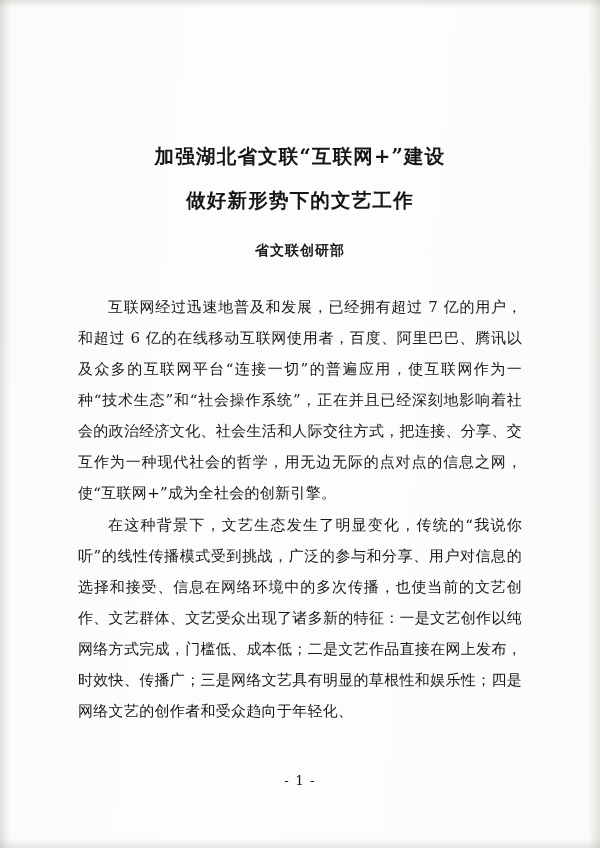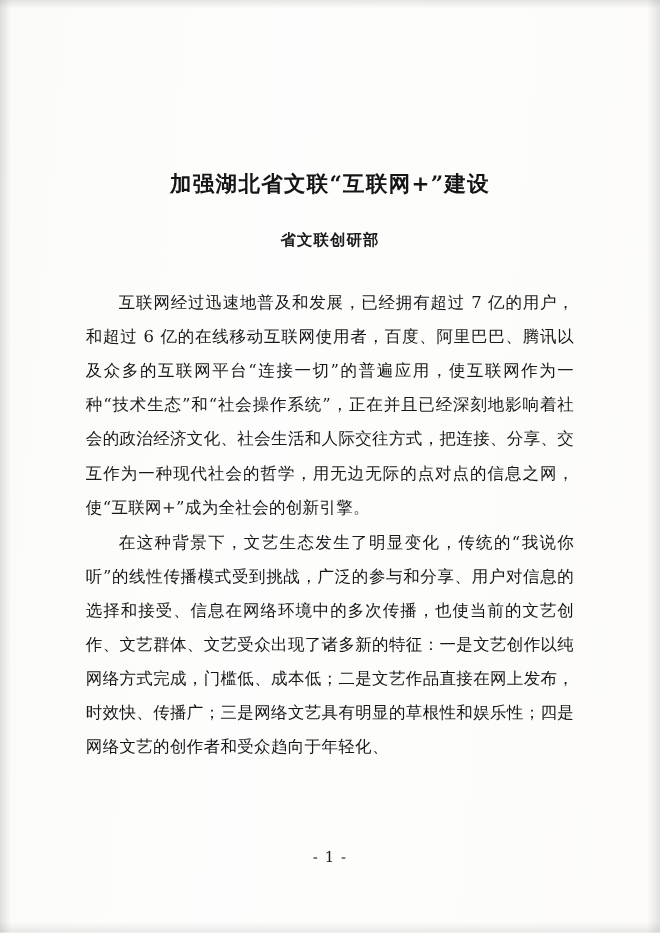--- a/index.html
+++ b/index.html
@@ -23,21 +23,21 @@
   .paper-texture {
     position: absolute;
     inset: 0;
     background:
       linear-gradient(95deg, rgba(250,250,248,0.9) 0%, rgba(255,255,255,0.2) 40%, rgba(252,251,249,0.85) 100%);
     pointer-events: none;
   }
   .content {
     position: absolute;
     left: 0;
-    top: 12px;
+    top: 1px;
     width: 600px;
     padding: 0 78px;
     box-sizing: border-box;
   }
   .title-block {
     margin-top: 146px;
     text-align: center;
   }
   .title-line {
     font-family: "DejaVu Serif", "Liberation Serif", serif;
@@ -125,20 +125,21 @@
 </head>
 <body>
 
 <div class="page">
   <div class="paper-texture"></div>
 
   <div class="content">
 
     <div class="title-block">
       <div class="title-line">加强湖北省文联“互联网+”建设</div>
+      <div class="title-line second">做好新形势下的文艺工作</div>
     </div>
 
     <div class="byline">省文联创研部</div>
 
     <div class="body-block">
       <p class="para">互联网经过迅速地普及和发展，已经拥有超过 7 亿的用户，和超过 6 亿的在线移动互联网使用者，百度、阿里巴巴、腾讯以及众多的互联网平台“连接一切”的普遍应用，使互联网作为一种“技术生态”和“社会操作系统”，正在并且已经深刻地影响着社会的政治经济文化、社会生活和人际交往方式，把连接、分享、交互作为一种现代社会的哲学，用无边无际的点对点的信息之网，使“互联网+”成为全社会的创新引擎。</p>
       <p class="para">在这种背景下，文艺生态发生了明显变化，传统的“我说你听”的线性传播模式受到挑战，广泛的参与和分享、用户对信息的选择和接受、信息在网络环境中的多次传播，也使当前的文艺创作、文艺群体、文艺受众出现了诸多新的特征：一是文艺创作以纯网络方式完成，门槛低、成本低；二是文艺作品直接在网上发布，时效快、传播广；三是网络文艺具有明显的草根性和娱乐性；四是网络文艺的创作者和受众趋向于年轻化、</p>
     </div>
 
   </div>

